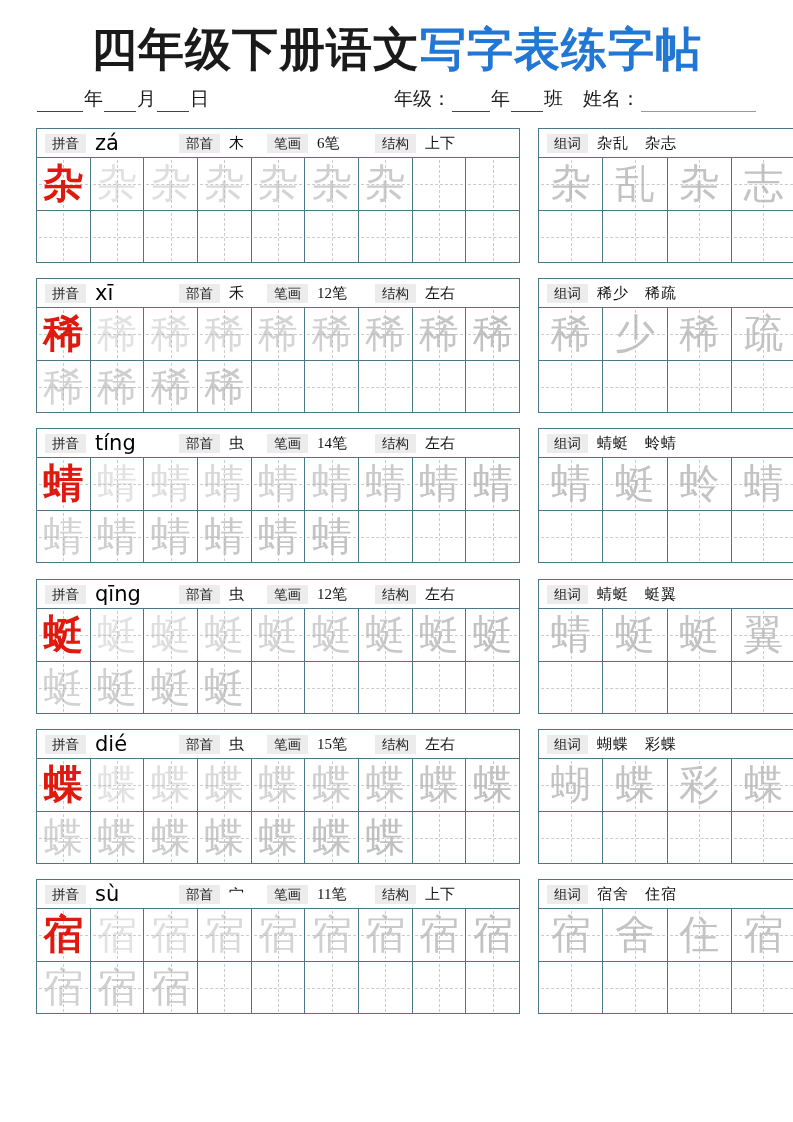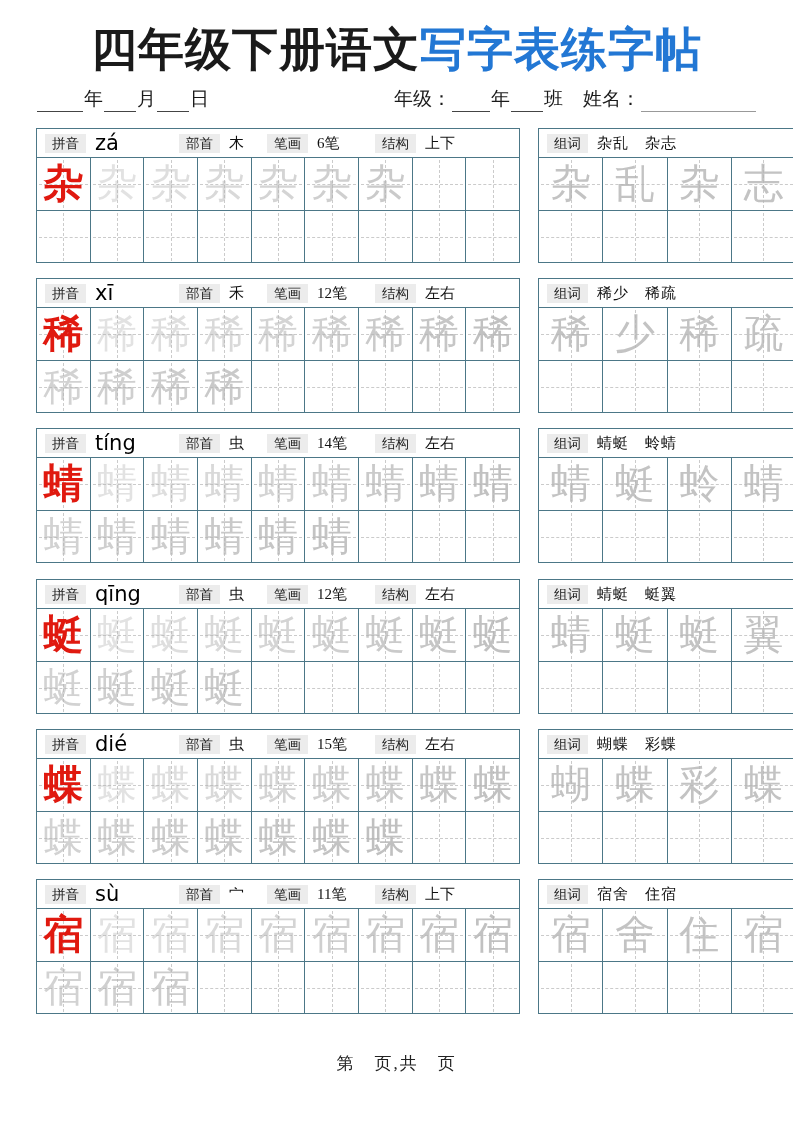--- a/index.html
+++ b/index.html
@@ -655,14 +655,13 @@
               <div class="cell"></div>
               <div class="cell"></div>
               <div class="cell"></div>
               <div class="cell"></div>
             </div>
       </div>
     </section>
   </div>
 </div>
 
-  <div class="footer">第　页,共　页</div>
 </div>
 
 </body></html>

